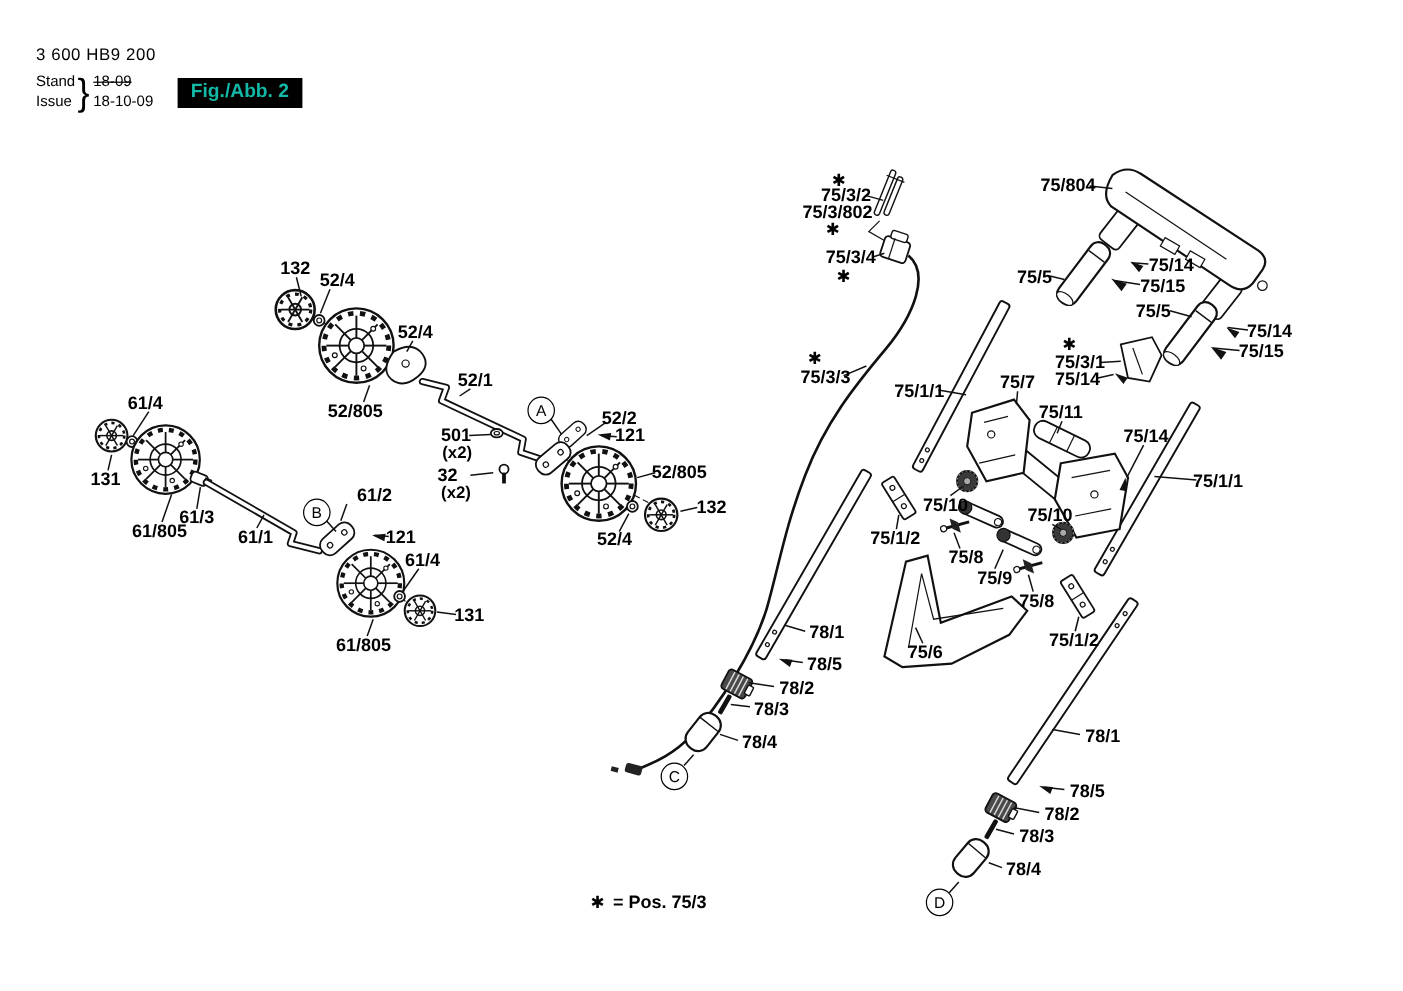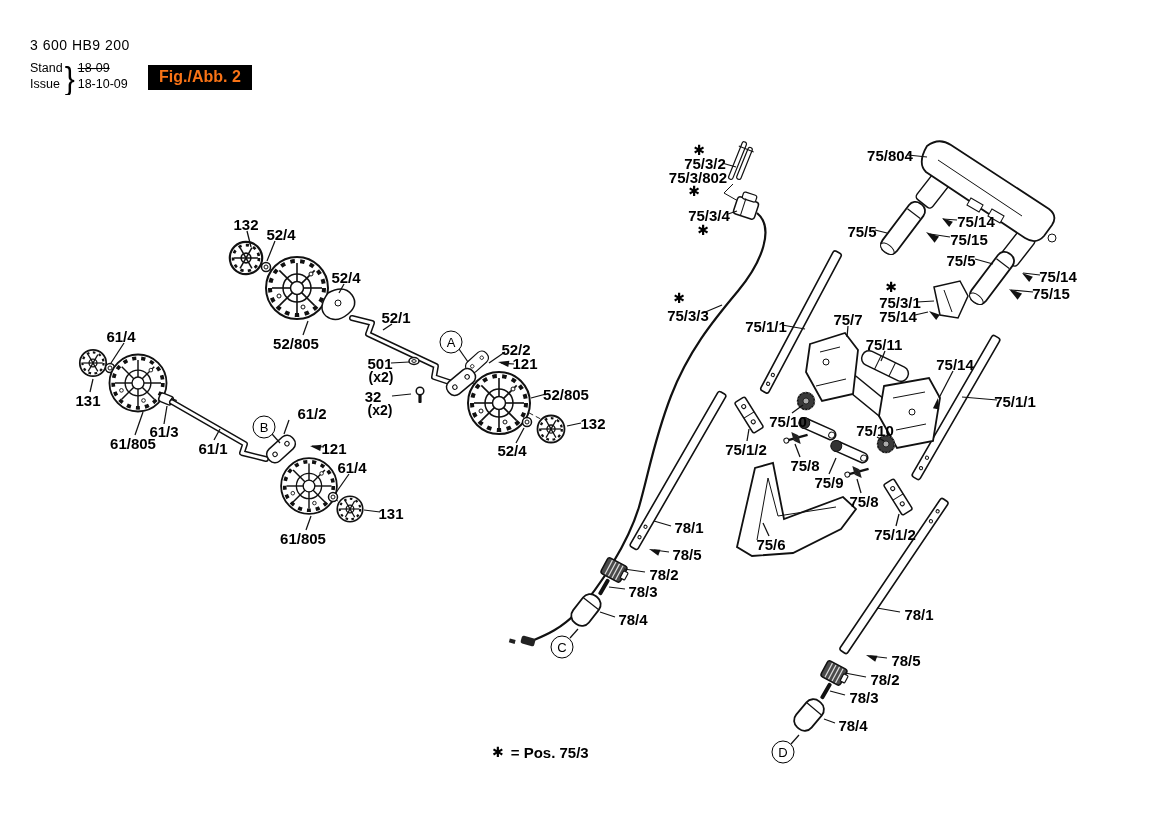--- a/index.html
+++ b/index.html
@@ -26,21 +26,21 @@
   .lbl.qty{font-size:14px}
   .lbl.star{font-size:14px}
   .lbl.ref{font-weight:400;font-size:13px;width:21px;height:21px;border:1.4px solid #000;
            border-radius:50%;display:flex;align-items:center;justify-content:center;background:#fff;}
   
   .part-number{position:absolute;left:30px;top:37px;font-size:14px;letter-spacing:.5px;}
   .issue-block{position:absolute;left:30px;top:61px;display:flex;font-size:12.5px;}
   .ib-col{display:flex;flex-direction:column;gap:1px;line-height:15px;}
   .ib-brace{font-size:30px;font-weight:400;transform:scaleY(1.05);margin:0 3px 0 2px;}
   .strike{text-decoration:line-through;}
-  .fig-box{position:absolute;left:148px;top:65px;background:#000;color:#f97316;font-weight:bold;
+  .fig-box{position:absolute;left:148px;top:65px;background:#000;color:#14b8a6;font-weight:bold;
            font-size:16px;padding:3px 11px 4px 11px;}
   
   .footnote{position:absolute;left:492px;top:744px;font-weight:bold;font-size:15px;display:flex;gap:7px;}
   .footnote .fstar{font-size:14px;}
   .legal{position:absolute;left:985px;top:716px;font-size:11.5px;line-height:13.5px;}
 </style>
 </head>
 <body>
 
 <div class="page">

